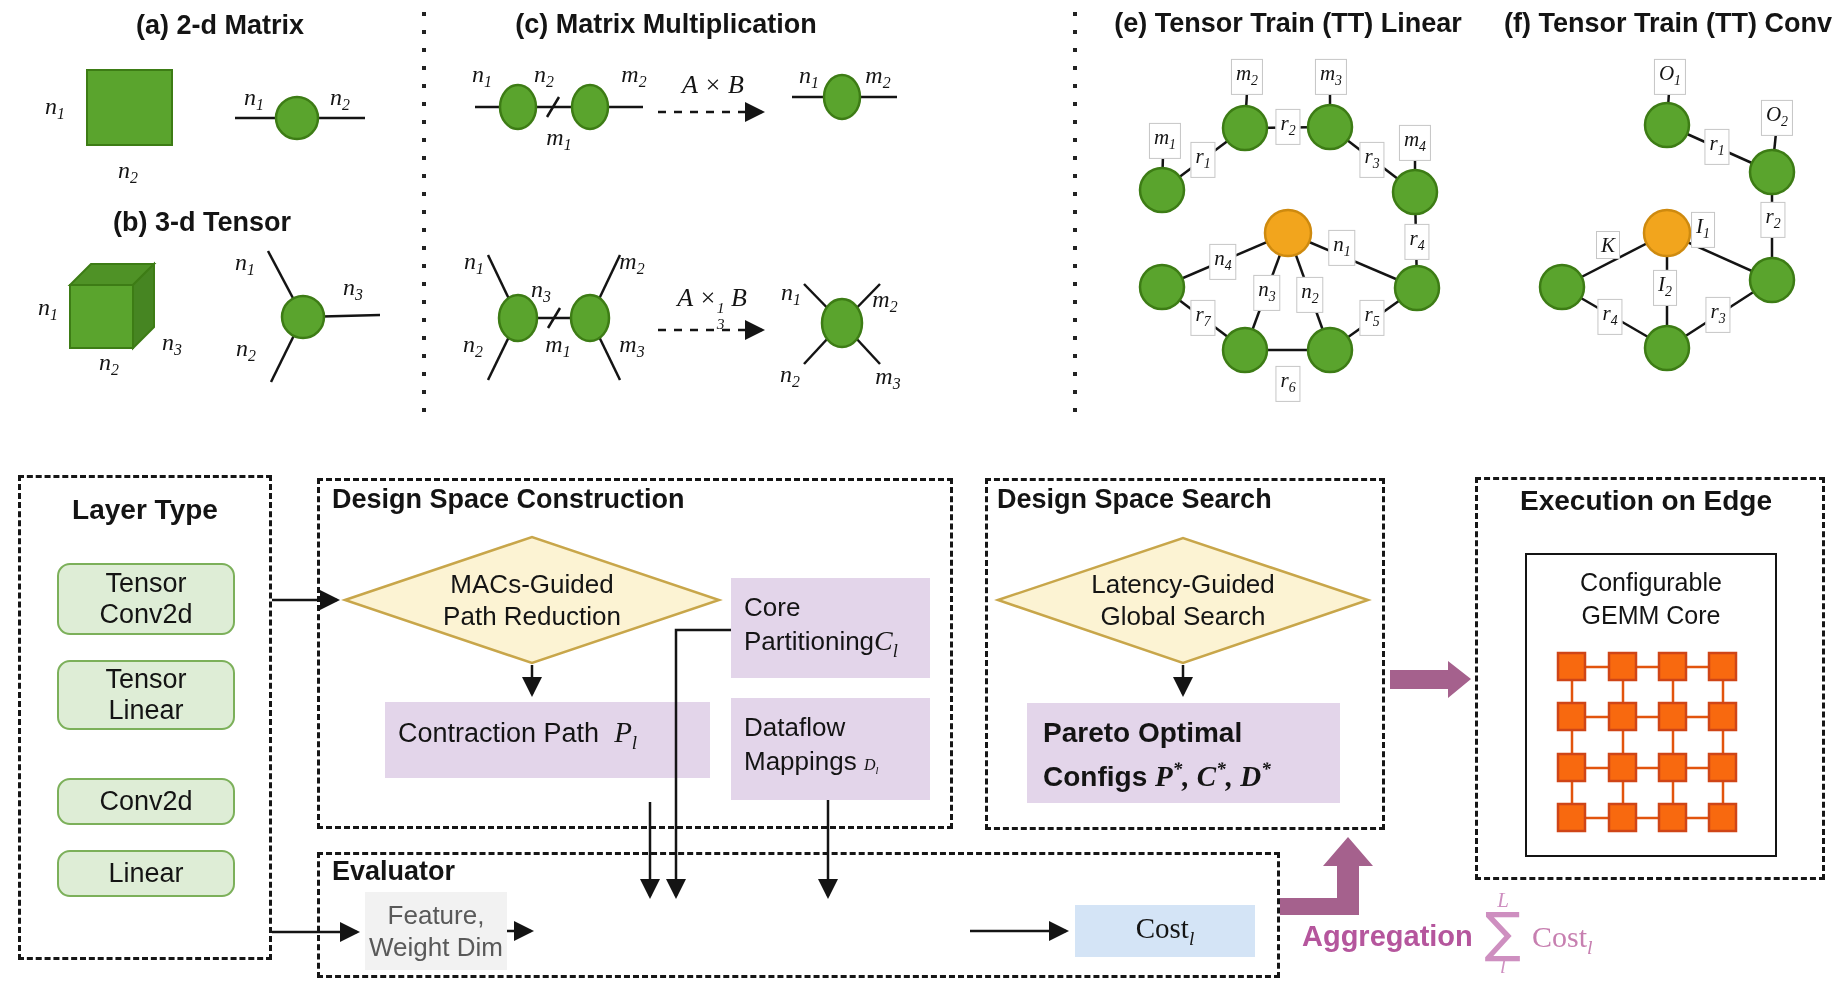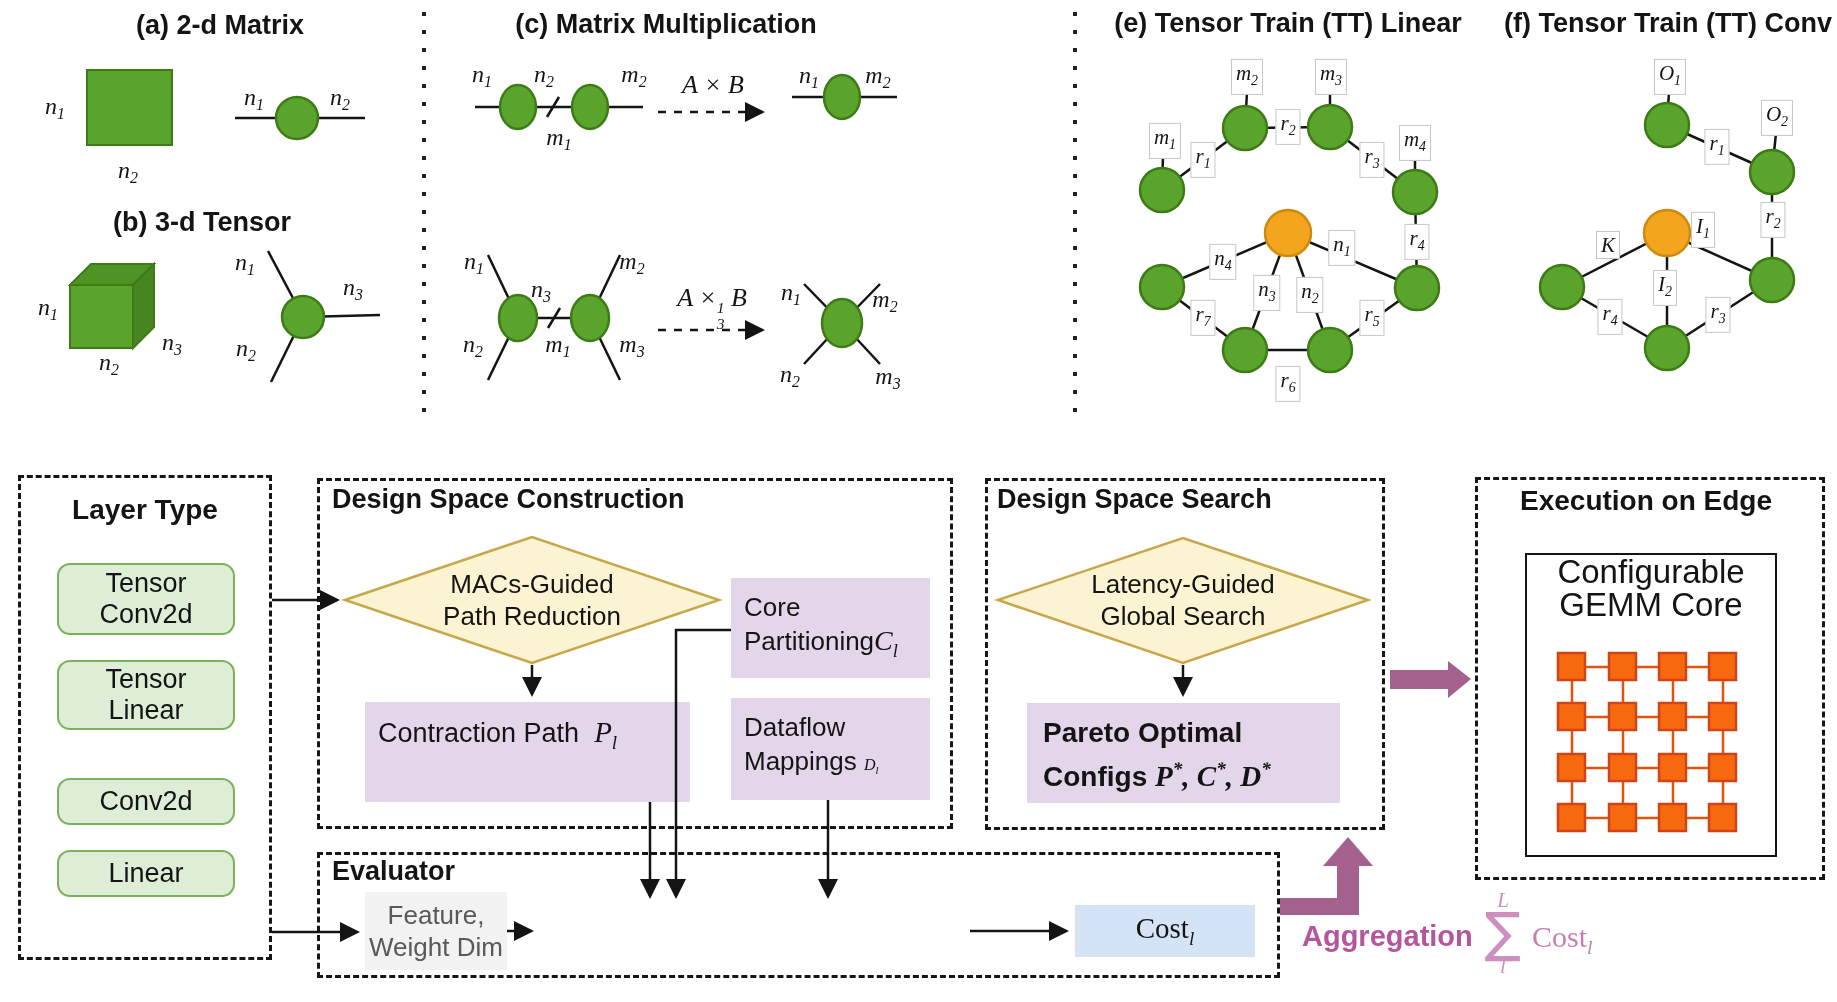--- a/index.html
+++ b/index.html
@@ -286,21 +286,21 @@
   <div class="btn" style="left:57px;top:850px;width:178px;height:47px;">
     <div>Linear</div>
   </div>
 
   <div class="box" style="left:317px;top:478px;width:636px;height:351px;"></div>
   <div class="section-title" style="left:332px;top:484px;">Design Space Construction</div>
   <div class="dtext" style="left:532px;top:600px;">
     <div>MACs-Guided</div>
     <div>Path Reduction</div>
   </div>
-  <div class="fill-box purple" style="left:365px;top:702px;width:325px;height:100px;">
+  <div class="fill-box purple" style="left:385px;top:702px;width:325px;height:76px;">
     <div class="boxtext" style="font-size:27px;line-height:36px;">
       <div><span>Contraction Path</span>&nbsp;&nbsp;<span class="m" style="font-size:29px;">P<sub>l</sub></span></div>
     </div>
   </div>
   <div class="fill-box purple" style="left:731px;top:578px;width:199px;height:100px;">
     <div class="boxtext">
       <div>Core</div>
       <div><span>Partitioning</span><span class="m" style="font-size:28px;">C<sub>l</sub></span></div>
     </div>
   </div>
@@ -320,21 +320,21 @@
   <div class="fill-box purple" style="left:1027px;top:703px;width:313px;height:100px;">
     <div class="boxtext" style="font-weight:bold;font-size:28px;line-height:36px;padding-left:16px;">
       <div>Pareto Optimal</div>
       <div><span>Configs</span> <span class="m" style="font-size:29px;font-weight:bold;">P<sup>*</sup>, C<sup>*</sup>, D<sup>*</sup></span></div>
     </div>
   </div>
 
   <div class="box" style="left:1475px;top:477px;width:350px;height:403px;"></div>
   <div class="ptitle" style="left:1646px;top:485px;font-size:28px;">Execution on Edge</div>
   <div class="fill-box" style="left:1525px;top:553px;width:252px;height:304px;border:2.5px solid #141414;background:#fff;">
-    <div class="cflex" style="font-size:33px;line-height:33px;padding-top:0;">
+    <div class="cflex" style="font-size:25px;line-height:33px;padding-top:11px;">
       <div>Configurable</div>
       <div>GEMM Core</div>
     </div>
   </div>
 
   <div class="box" style="left:317px;top:852px;width:963px;height:126px;"></div>
   <div class="section-title" style="left:332px;top:856px;">Evaluator</div>
   <div class="fill-box cflex" style="left:365px;top:892px;width:142px;height:78px;background:#F2F2F2;color:#595959;font-size:26px;line-height:32px;">
     <div>Feature,</div>
     <div>Weight Dim</div>

